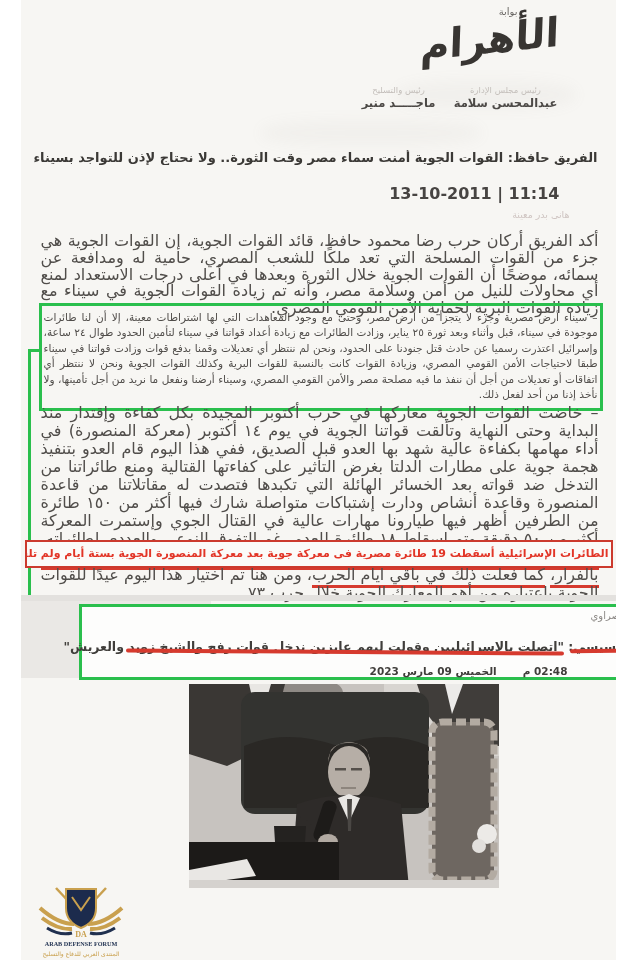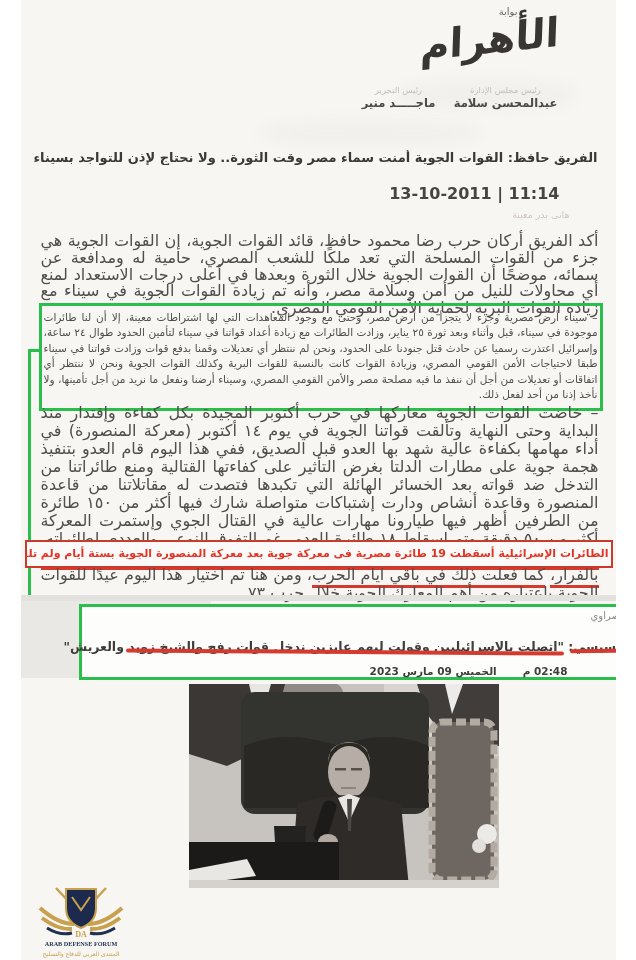--- a/index.html
+++ b/index.html
@@ -96,21 +96,21 @@
   <div class="abs ahram-logo">
     <span class="ahram-portal">بوابة</span>
     <span class="ahram-word">الأهرام</span>
   </div>
 
   <div class="abs mast-block" style="right:48px;">
     <div class="mast-title">رئيس مجلس الإدارة</div>
     <div class="mast-name">عبدالمحسن سلامة</div>
   </div>
   <div class="abs mast-block" style="left:316px;">
-    <div class="mast-title">رئيس التحرير</div>
+    <div class="mast-title">رئيس والتسليح</div>
     <div class="mast-name">ماجـــــد منير</div>
   </div>
 
   <div class="abs headline">
     <span class="rl">الفريق حافظ</span><span>: القوات الجوية أمنت سماء مصر وقت الثورة.. </span><span class="rl">ولا نحتاج لإذن للتواجد بسيناء</span>
   </div>
   <div class="abs dateline">13-10-2011 | 11:14</div>
   <div class="abs byline">هانى بدر معينة</div>
 
   <div class="abs para p1">أكد الفريق أركان حرب رضا محمود حافظ، قائد القوات الجوية، إن القوات الجوية هي جزء من القوات المسلحة التي تعد ملكًا للشعب المصري، حامية له ومدافعة عن سمائه، موضحًا أن القوات الجوية خلال الثورة وبعدها في أعلى درجات الاستعداد لمنع أي محاولات للنيل من أمن وسلامة مصر، وأنه تم زيادة القوات الجوية في سيناء مع زيادة القوات البرية لحماية الأمن القومي المصري.</div>

